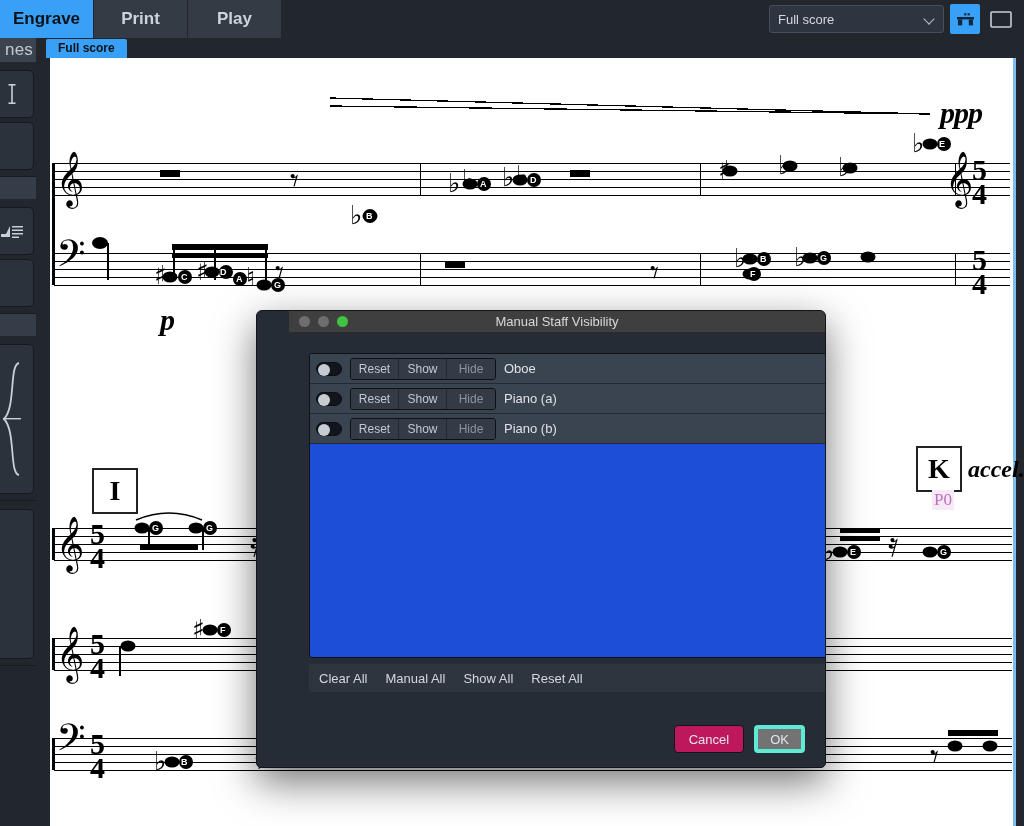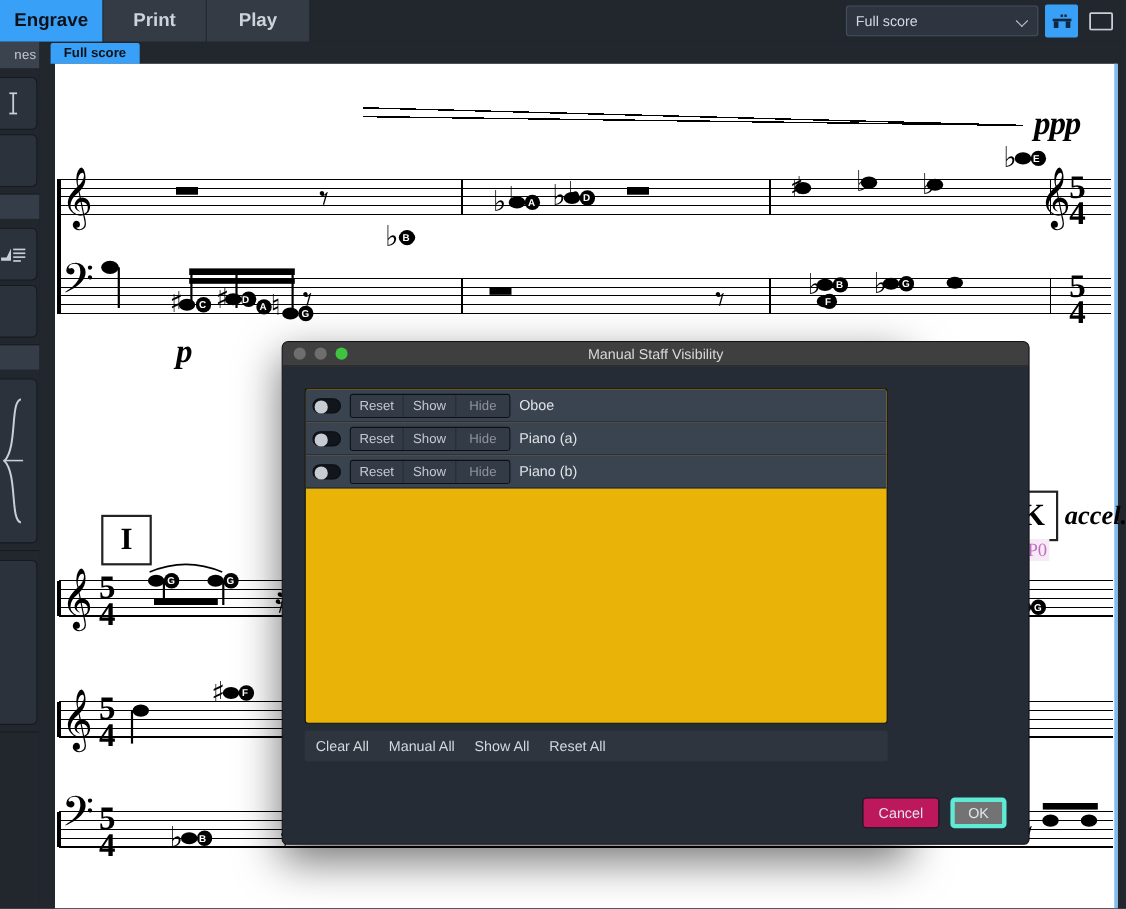--- a/index.html
+++ b/index.html
@@ -42,21 +42,21 @@
     border-radius: 2px;
   }
   .icon-btn.accent { background: #38a1f7; }
 
   
   .leftstrip {
     position: absolute; left: 0; top: 38px; width: 36px; height: 788px;
     background: #22272e; overflow: hidden;
   }
   .lp-head {
-    height: 24px; background: #3b434e; color: #c3c9d1; font-size: 12px;
+    height: 24px; background: #3b434e; color: #c3c9d1; font-size: 17px;
     display: flex; align-items: center; justify-content: flex-end;
     padding-right: 3px; letter-spacing: .2px;
   }
   .lp-group { padding: 4px 0 6px 0; border-bottom: 1px solid #171b21; }
   .lp-cell {
     height: 48px; margin: 4px 0 0 -10px; width: 44px;
     background: #2b323c; border: 1px solid #151a20; border-radius: 5px;
     display: flex; align-items: center; justify-content: center;
   }
   .lp-cell.tall { height: 150px; }
@@ -83,40 +83,41 @@
   }
   .svgmusic { position: absolute; left: 0; top: 0; }
 
   
   .dlg-shadow {
     position: absolute; left: 256px; top: 310px; width: 570px; height: 458px;
     box-shadow: 0 14px 40px rgba(0,0,0,.55);
     border-radius: 6px 6px 5px 5px;
   }
   .dlg {
-    position: absolute; left: 256px; top: 310px; width: 680px; height: 458px;
+    position: absolute; left: 256px; top: 310px; width: 570px; height: 458px;
     background: #262c35; border-radius: 6px 6px 5px 5px; overflow: hidden;
     border: 1px solid #11151a;
+    padding-left: 32px;
   }
   .titlebar {
     height: 22px; background: #3f3f3f; display: flex; align-items: center;
     position: relative; border-bottom: 1px solid #2a2a2a;
   }
   .lights { display: flex; gap: 8px; padding-left: 10px; }
   .light { width: 11px; height: 11px; border-radius: 50%; }
   .light.c { background: #6e6e6e; }
   .light.y { background: #6e6e6e; }
   .light.g { background: #3fc442; }
   .dlg-title {
     position: absolute; left: 0; right: 0; text-align: center;
     font-size: 13px; color: #d8d8d8;
   }
   .dlg-body { padding: 20px 20px 0 20px; }
   .listbox {
-    width: 530px; height: 305px; background: #eab308;
+    width: 530px; height: 305px; background: #1d4ed8;
     border: 1px solid #0e1217; border-radius: 3px; overflow: hidden;
   }
   .row {
     height: 30px; background: #3a4350; display: flex; align-items: center;
     padding: 0 6px; border-bottom: 1px solid #242a33;
   }
   .toggle {
     width: 26px; height: 14px; border-radius: 7px; background: #12161c;
     border: 1px solid #0b0e12; position: relative; margin-right: 8px; flex: none;
   }

